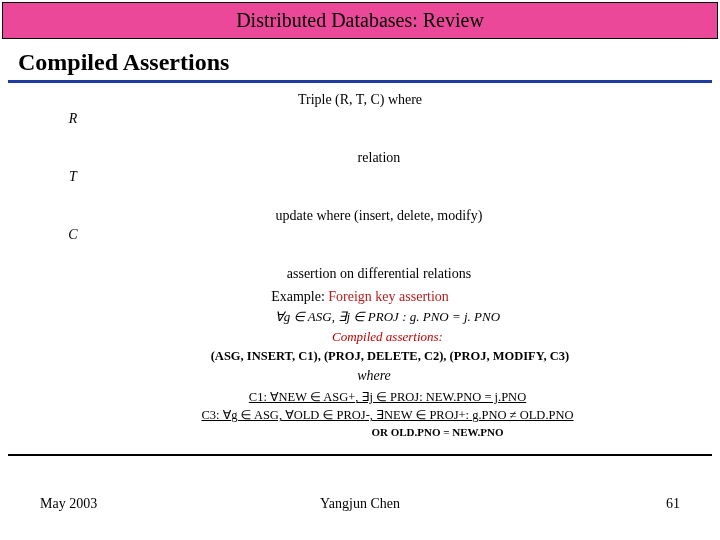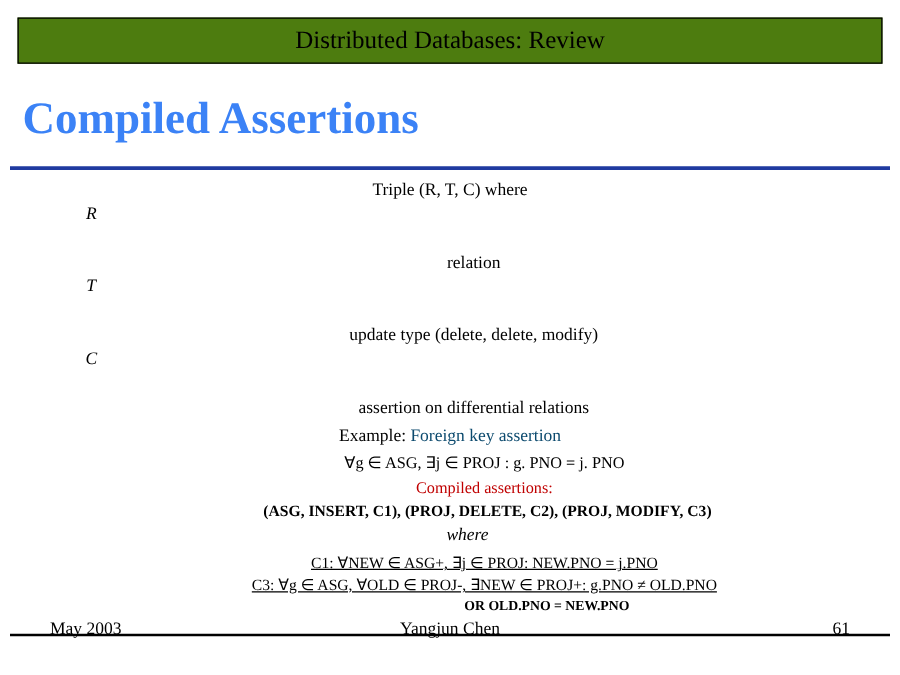--- a/index.html
+++ b/index.html
@@ -4,49 +4,49 @@
 <style>
   * { margin: 0; padding: 0; box-sizing: border-box; }
   body {
     width: 720px;
     height: 540px;
     font-family: "Times New Roman", Times, serif;
     background: #fff;
     position: relative;
   }
   .header {
-    background: #4d7c0f;
+    background: #ec4899;
     border: 1px solid #000;
     text-align: center;
     padding: 6px 0;
     font-size: 20px;
-    margin: 14px;
+    margin: 2px;
   }
   .title {
-    color: #3b82f6;
+    color: #000000;
     font-weight: bold;
-    font-size: 36px;
-    padding: 8px 18px 18px 18px;
+    font-size: 24px;
+    padding: 8px 18px 4px 18px;
   }
   .title-underline {
     border-bottom: 3px solid #1f3aa0;
     margin: 0 8px 6px 8px;
   }
   .content {
     padding: 2px 40px 0 40px;
     font-size: 14px;
     line-height: 1.35;
     text-align: center;
   }
   .row { display: flex; }
   .col-sym { width: 38px; padding-left: 28px; font-style: italic; }
   .col-desc { flex: 1; margin-top: 39px; }
   .example-label { margin-top: 4px; }
-  .example-name { color: #0c4a6e; }
-  .formula { padding-left: 55px; margin: 2px 0; font-size: 13px; }
+  .example-name { color: #b91c1c; }
+  .formula { padding-left: 55px; margin: 2px 0; font-size: 13px; font-style: italic; }
   .red { color: #c00000; }
   .assertions-list { padding-left: 60px; font-size: 12.5px; margin: 2px 0; }
   .where { padding-left: 28px; margin: 3px 0; font-style: italic; }
   .c-formula { padding-left: 55px; font-size: 12.5px; margin: 1px 0; text-decoration: underline; }
   .c-or { padding-left: 155px; font-size: 11px; font-weight: bold; }
   .bottom-line {
     border-bottom: 2px solid #000;
     margin: 14px 8px 0 8px;
   }
   .footer {
@@ -76,21 +76,21 @@
 <div class="content">
 
   <div>Triple (R, T, C) where</div>
 
   <div class="row">
     <div class="col-sym">R</div>
     <div class="col-desc">relation</div>
   </div>
   <div class="row">
     <div class="col-sym">T</div>
-    <div class="col-desc">update type (delete, delete, modify)</div>
+    <div class="col-desc">update where (insert, delete, modify)</div>
   </div>
   <div class="row">
     <div class="col-sym">C</div>
     <div class="col-desc">assertion on differential relations</div>
   </div>
 
   <div class="example-label">
     <span>Example:</span>
     <span class="example-name">Foreign key assertion</span>
   </div>

